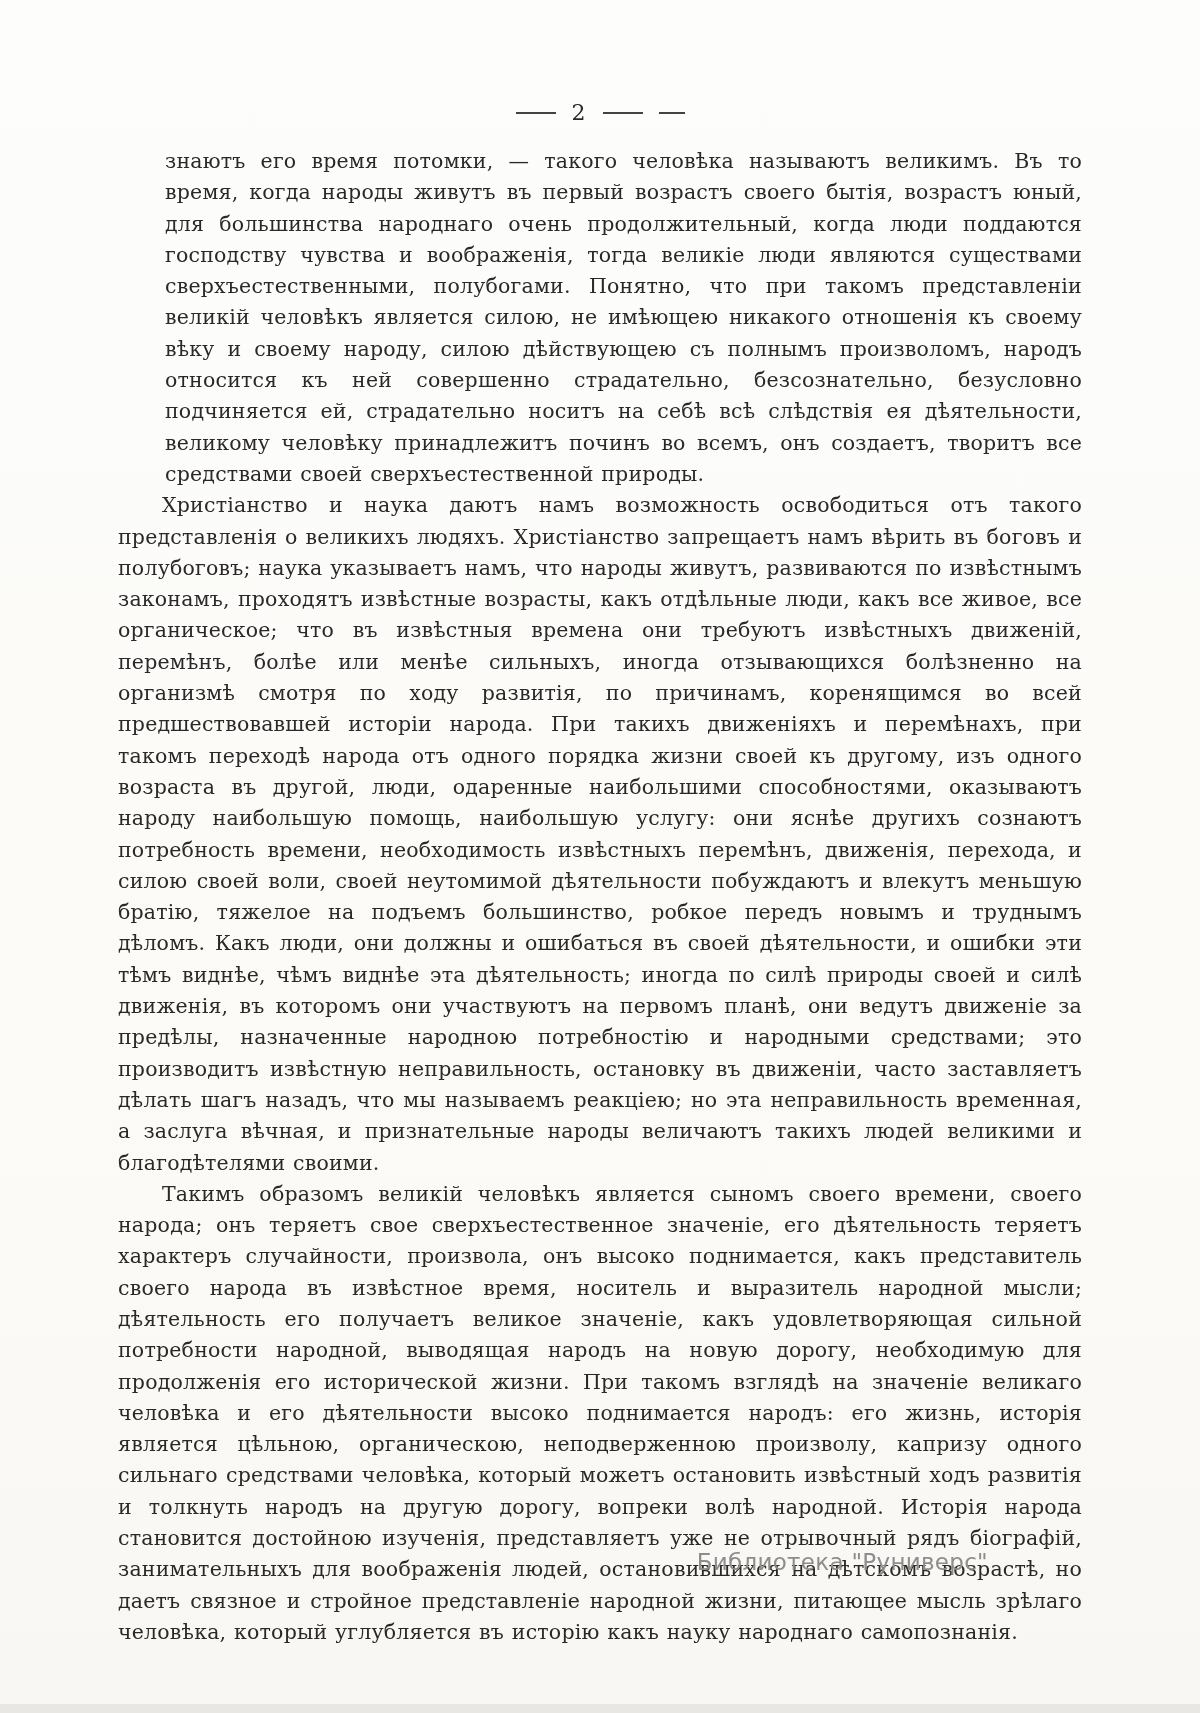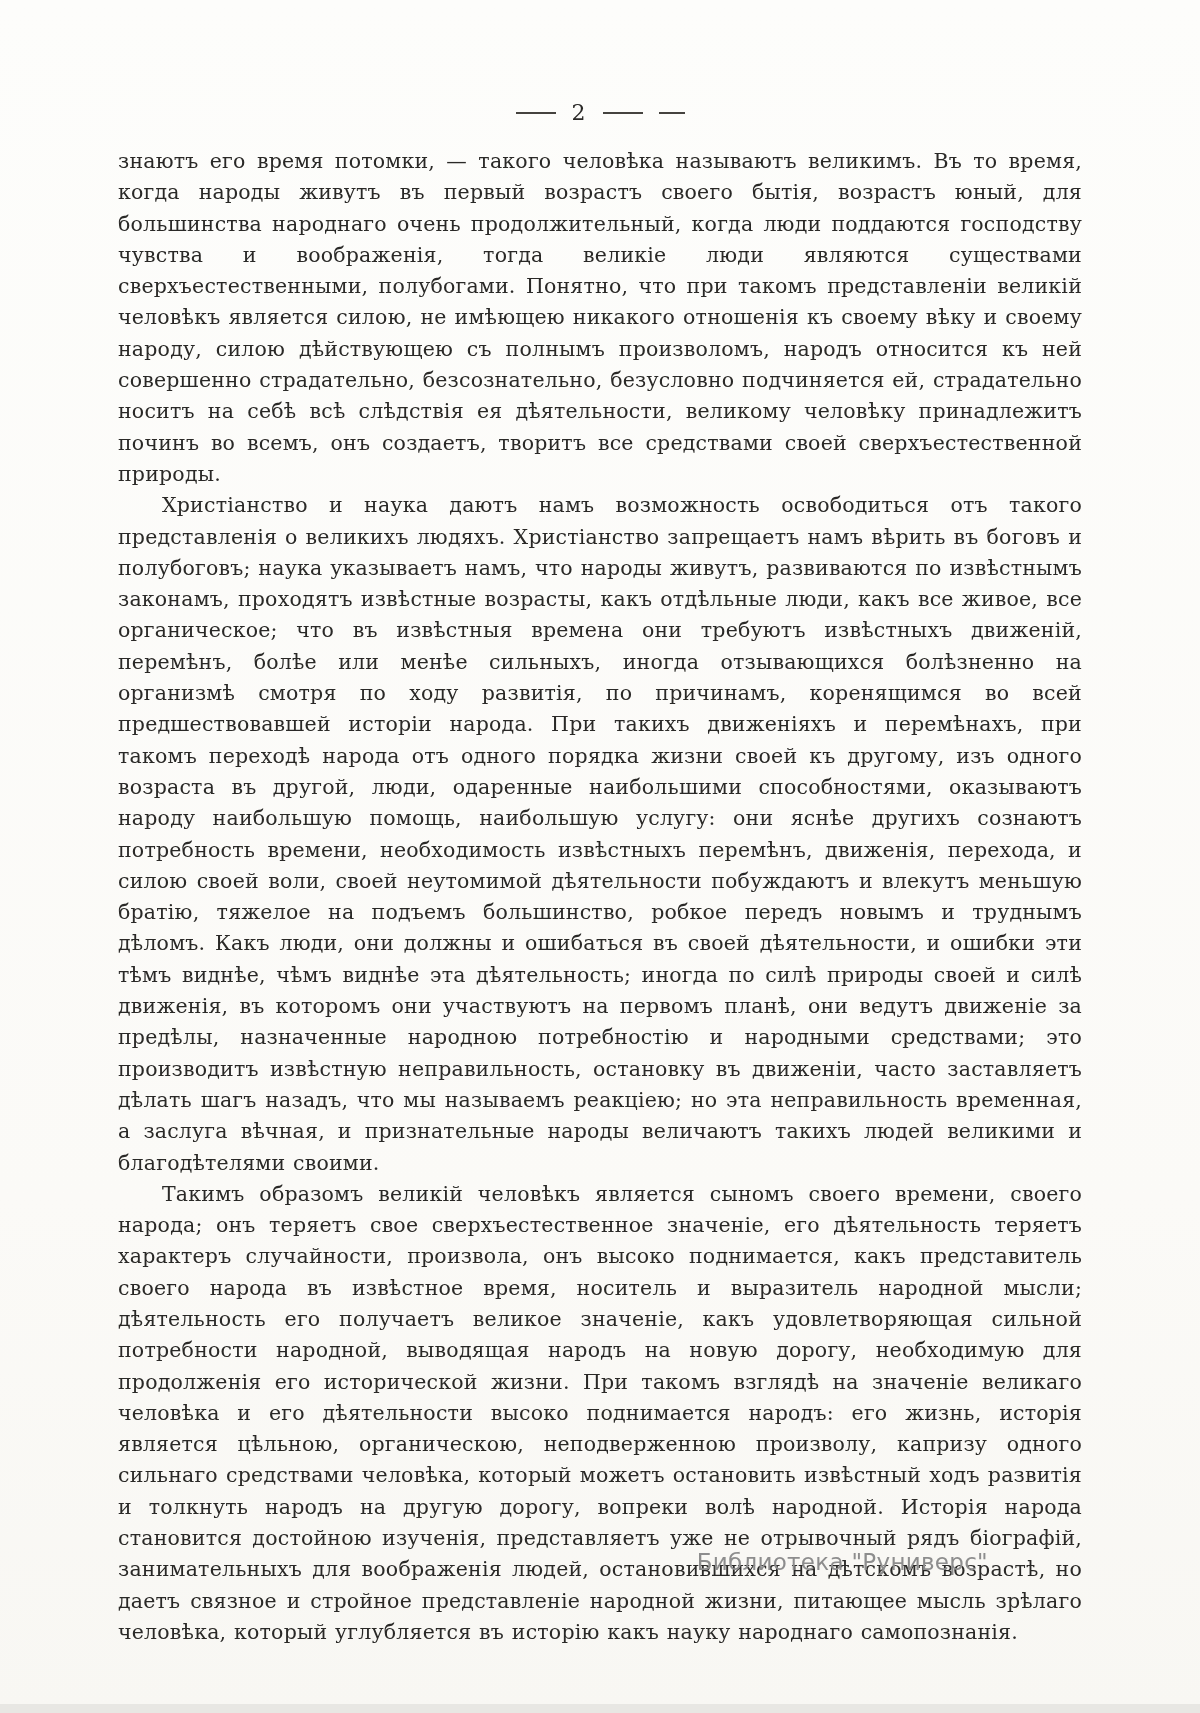--- a/index.html
+++ b/index.html
@@ -55,20 +55,21 @@
     line-height: 31.3px;
     letter-spacing: 0.2px;
     word-spacing: 1px;
   }
   .text-block p {
     margin: 0;
     text-indent: 44px;
   }
   .text-block p.continued {
     text-indent: 0;
+    margin-left: 47px;
   }
   .watermark {
     position: absolute;
     right: 212px;
     bottom: 138px;
     font-family: "DejaVu Sans", "Liberation Sans", sans-serif;
     font-size: 23px;
     color: #8d8d8d;
     letter-spacing: 0.3px;
   }

